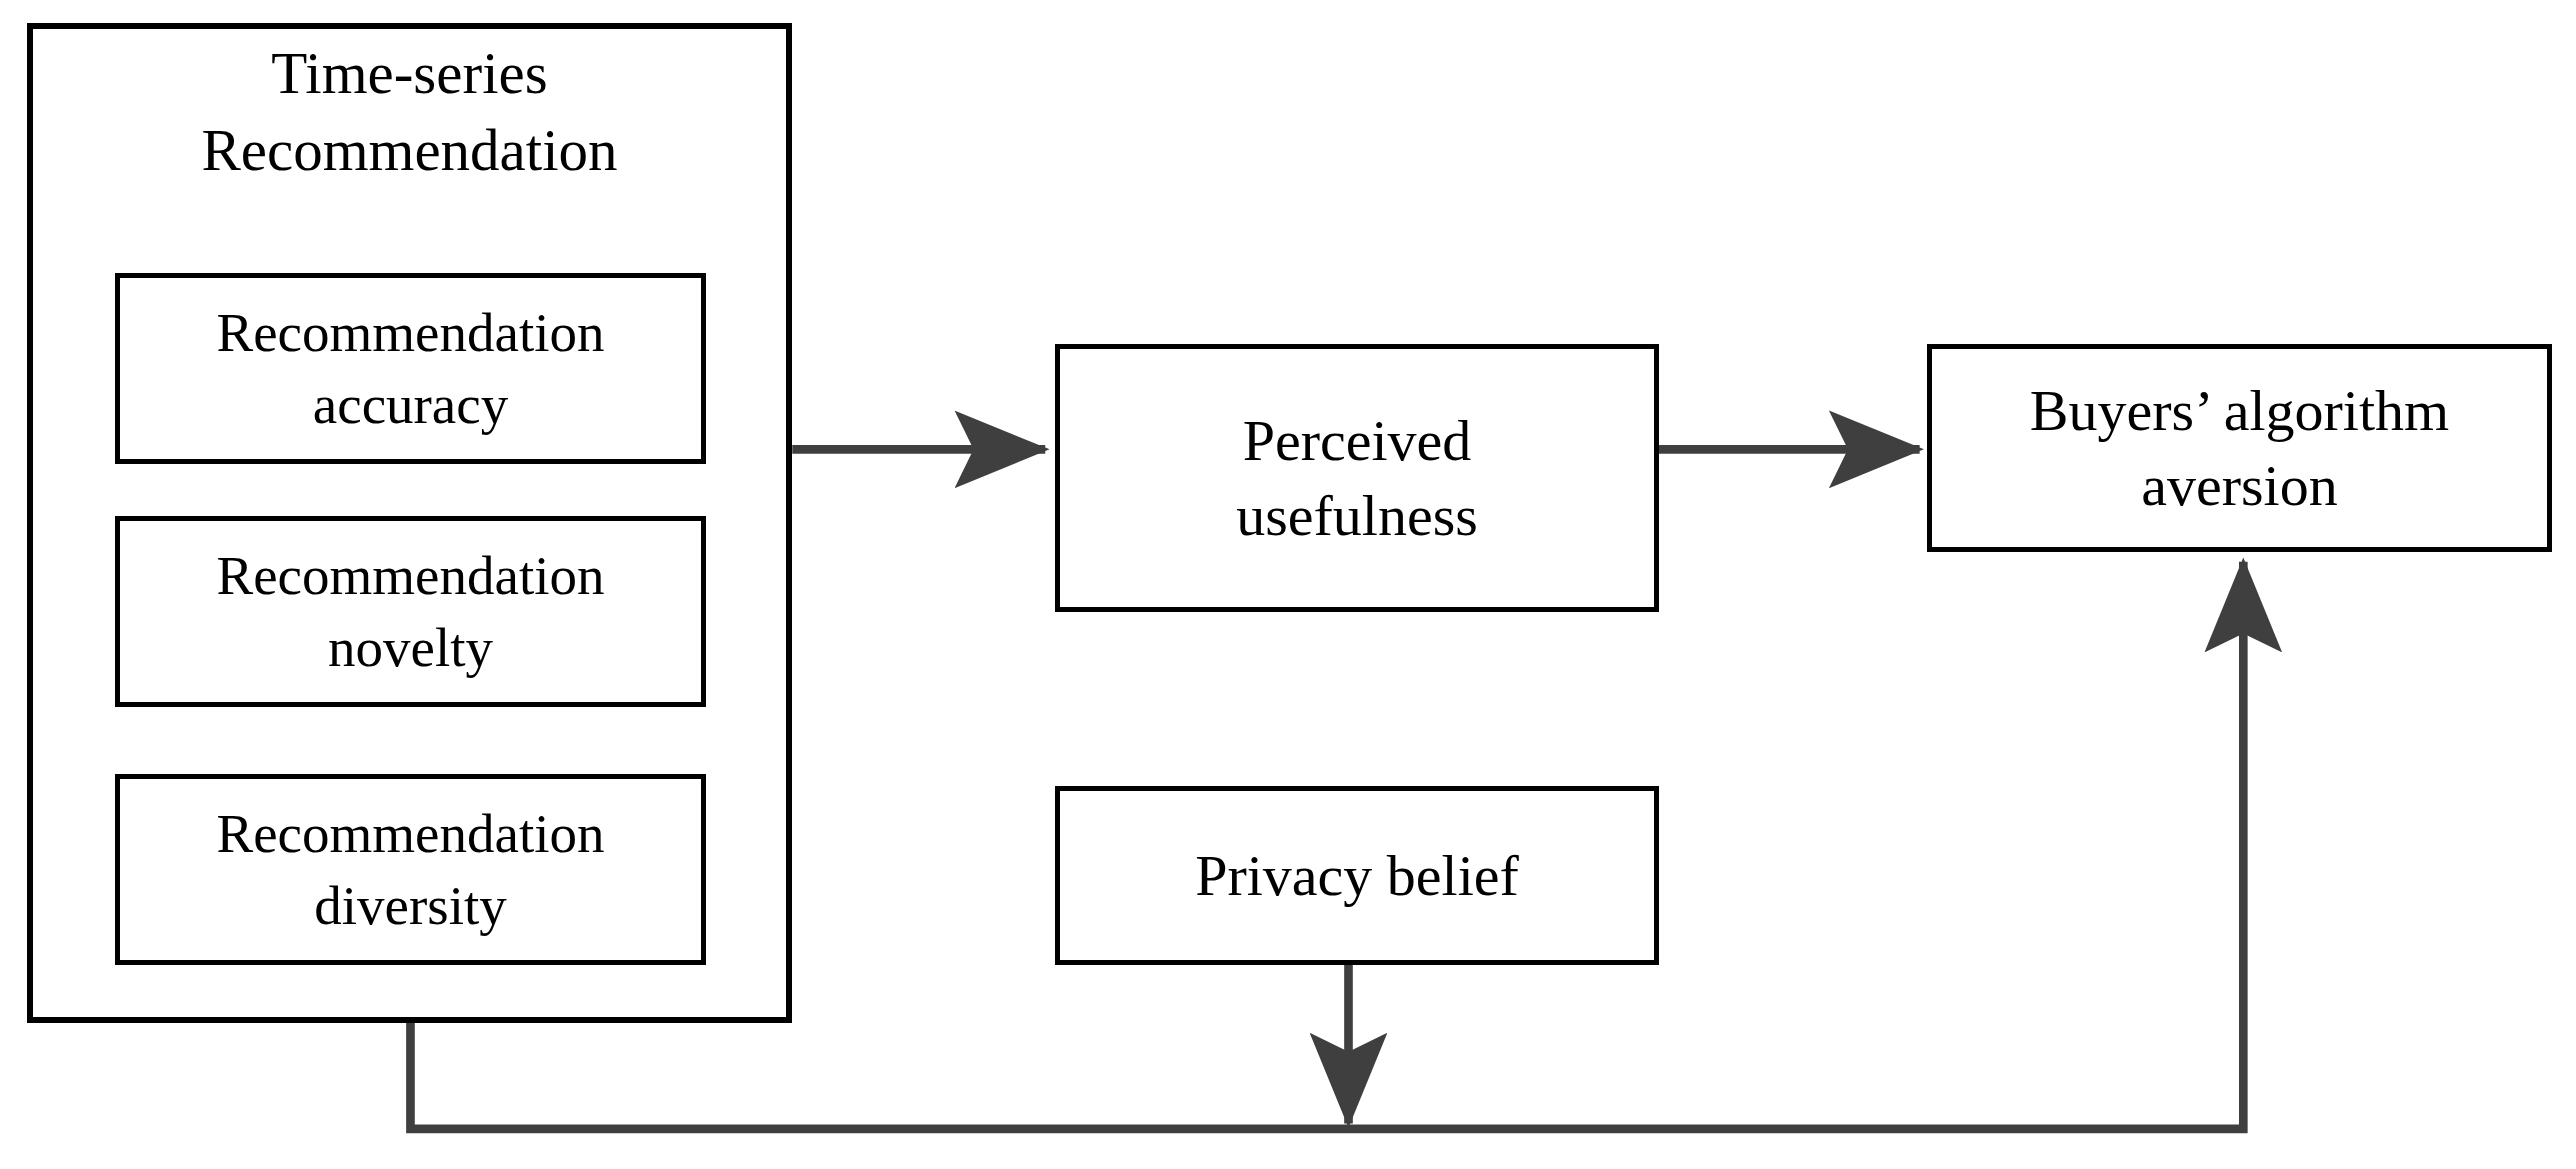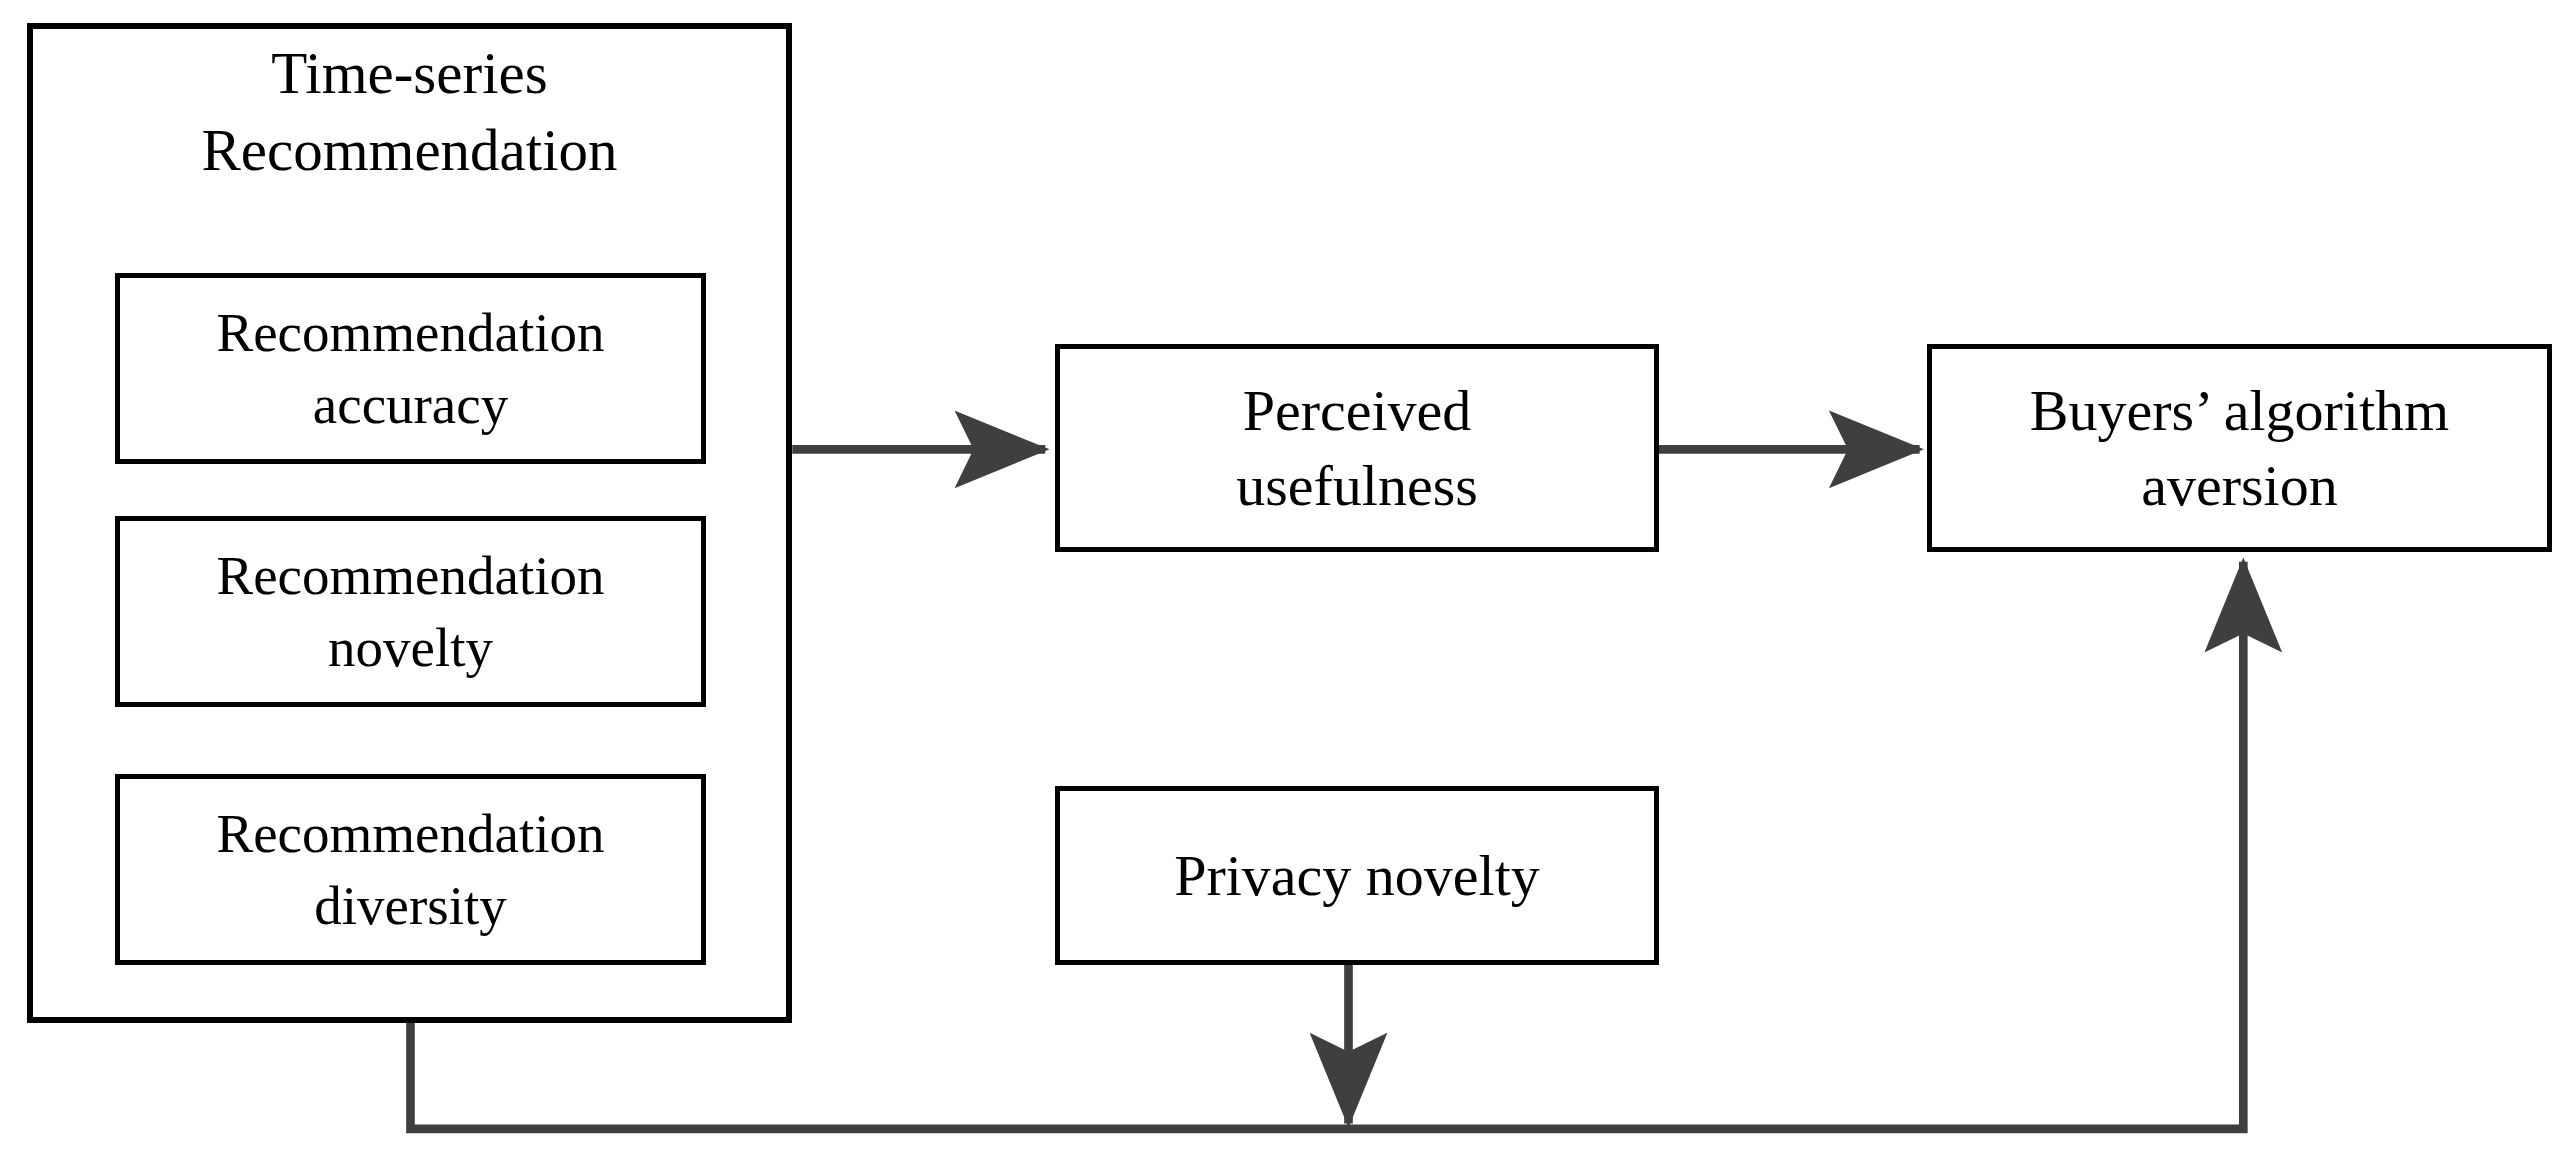--- a/index.html
+++ b/index.html
@@ -56,21 +56,21 @@
     white-space: pre-line;
     font-family: Liberation Serif, serif;
   }
 
   
   #box-accuracy  { left: 115px; top: 273px;  width: 591px; height: 191px; font-size: 55px; }
   #box-novelty   { left: 115px; top: 516px;  width: 591px; height: 191px; font-size: 55px; }
   #box-diversity { left: 115px; top: 774px;  width: 591px; height: 191px; font-size: 55px; }
 
   
-  #box-usefulness { left: 1055px; top: 344px;  width: 604px; height: 208px; font-size: 58px; }
+  #box-usefulness { left: 1055px; top: 344px;  width: 604px; height: 268px; font-size: 58px; }
   #box-aversion   { left: 1927px; top: 344px;  width: 625px; height: 208px; font-size: 58px; justify-content: center; }
   #box-privacy    { left: 1055px; top: 786px; width: 604px; height: 179px; font-size: 58px; }
 
   
   #connectors {
     position: absolute;
     left: 0;
     top: 0;
     width: 2576px;
     height: 1169px;
@@ -137,17 +137,17 @@
     <span class="box-label">Perceived
 usefulness</span>
   </div>
 
   <div class="box" id="box-aversion">
     <span class="box-label">Buyers’ algorithm
 aversion</span>
   </div>
 
   <div class="box" id="box-privacy">
-    <span class="box-label">Privacy novelty</span>
+    <span class="box-label">Privacy belief</span>
   </div>
 
 </div>
 
 
 </body></html>

